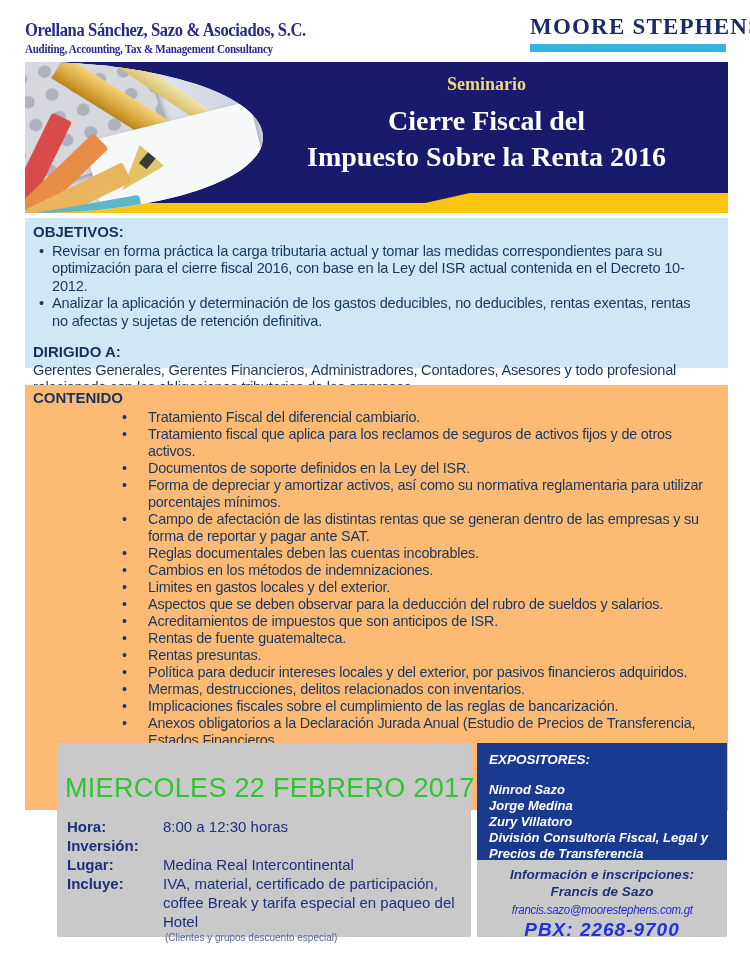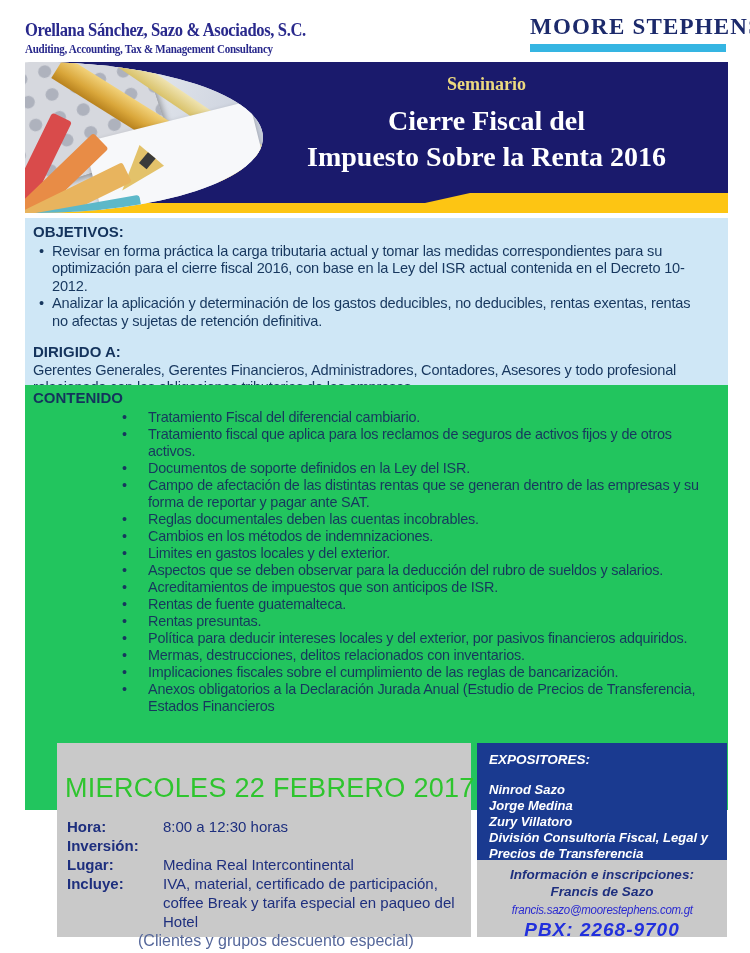--- a/index.html
+++ b/index.html
@@ -41,41 +41,41 @@
   .ph-tip::after { content:""; position:absolute; left:-5px; top:-46px; width:10px; height:14px; background:#3a3a3a; }
   .fan { position:absolute; left:-30px; bottom:-36px; width:120px; height:120px; }
   .fan span { position:absolute; left:20px; bottom:10px; width:130px; height:22px; transform-origin:left bottom; border-radius:3px; }
   .fan .f1 { background:#d94b4b; transform:rotate(-64deg); }
   .fan .f2 { background:#e88c46; transform:rotate(-44deg); }
   .fan .f3 { background:#e8b45e; transform:rotate(-26deg); }
   .fan .f4 { background:#5cb8c9; transform:rotate(-10deg); }
 
   
   .sec-head { font-size:15px; font-weight:bold; color:#14335c; }
-  .sec-blue { position:absolute; left:25px; top:218px; width:703px; height:167px; background:#cfe7f6; padding:5px 10px 0 8px; }
+  .sec-blue { position:absolute; left:25px; top:218px; width:703px; height:150px; background:#cfe7f6; padding:5px 10px 0 8px; }
   .body-text { font-size:14.6px; line-height:17.4px; color:#17375e; letter-spacing:-.2px; }
   .obj-list { list-style:none; margin:3px 8px 0 0; padding:0 0 0 6px; }
   .obj-list li { position:relative; padding-left:13px; }
   .obj-list li::before { content:"\2022"; position:absolute; left:0; top:0; }
   .dirigido-head { margin-top:13px; }
   .dirigido-text { margin-top:2px; }
 
-  .sec-cyan { position:absolute; left:25px; top:385px; width:703px; height:425px; background:#22c55e; padding:4px 10px 16px 8px; }
+  .sec-cyan { position:absolute; left:25px; top:385px; width:703px; height:425px; background:#fdba74; padding:4px 10px 16px 8px; }
   .cont-list { list-style:none; margin:3px 0 0 0; padding:0 0 0 79px; }
   .cont-list li { position:relative; padding-left:36px; font-size:14.4px; line-height:17px; letter-spacing:-.2px; color:#17375e; }
   .cont-list li::before { content:"\2022"; position:absolute; left:10px; top:0; }
 
   
   .event-box { position:absolute; left:32px; top:358px; width:414px; height:194px; background:#c9c9c9; padding:6px 8px 0 8px; }
   .event-date { font-size:27px; font-weight:normal; color:#2ec52e; letter-spacing:.3px; white-space:nowrap;margin-top:24px; }
   .event-rows { margin:13px 0 0 2px; }
   .event-row { display:flex; font-size:15px; line-height:19px; color:#1e2f7e; }
   .event-row .lbl { width:96px; font-weight:bold; flex:none; }
   .event-row .val { width:308px; }
-  .event-note { margin:1px 0 0 73px; font-size:16px; color:#55679a; }
+  .event-note { margin:1px 0 0 100px; font-size:10px; color:#55679a; }
   .cupo { margin:15px 0 0 96px; font-size:20px; font-weight:bold; color:#1e2f7e; letter-spacing:.4px; }
 
   .right-col { position:absolute; left:452px; top:358px; width:250px;font-style:italic; }
   .exp-box { width:250px; height:117px; background:#1a3a90; color:#ffffff; padding:9px 12px 0 12px; }
   .exp-head { font-size:13.5px; font-weight:bold; }
   .exp-list { list-style:none; margin:15px 0 0 0; padding:0; }
   .exp-list li { font-size:13px; font-weight:bold; line-height:16px; }
   .contact-box { width:250px; height:77px; background:#c9c9c9; text-align:center; padding-top:6px; }
   .contact-l1, .contact-l2 { font-size:13.5px; font-weight:bold; color:#1e2f7e; line-height:17px; }
   .contact-email { display:inline-block; font-size:12.5px; color:#2a2ad0; letter-spacing:-.3px; transform:scaleX(.92); line-height:16px; text-decoration:none; }
@@ -128,20 +128,21 @@
     <div class="sec-head dirigido-head">DIRIGIDO A:</div>
     <div class="body-text dirigido-text">Gerentes Generales, Gerentes Financieros, Administradores, Contadores, Asesores y todo profesional relacionado con las obligaciones tributarias de las empresas.</div>
   </div>
 
   <div class="sec-cyan">
     <div class="sec-head">CONTENIDO</div>
     <ul class="cont-list">
         <li>Tratamiento Fiscal del diferencial cambiario.</li>
         <li>Tratamiento fiscal que aplica para los reclamos de seguros de activos fijos y de otros activos.</li>
         <li>Documentos de soporte definidos en la Ley del ISR.</li>
+        <li>Forma de depreciar y amortizar activos, así como su normativa reglamentaria para utilizar porcentajes mínimos.</li>
         <li>Campo de afectación de las distintas rentas que se generan dentro de las empresas y su forma de reportar y pagar ante SAT.</li>
         <li>Reglas documentales deben las cuentas incobrables.</li>
         <li>Cambios en los métodos de indemnizaciones.</li>
         <li>Limites en gastos locales y del exterior.</li>
         <li>Aspectos que se deben observar para la deducción del rubro de sueldos y salarios.</li>
         <li>Acreditamientos de impuestos que son anticipos de ISR.</li>
         <li>Rentas de fuente guatemalteca.</li>
         <li>Rentas presuntas.</li>
         <li>Política para deducir intereses locales y del exterior, por pasivos financieros adquiridos.</li>
         <li>Mermas, destrucciones, delitos relacionados con inventarios.</li>

